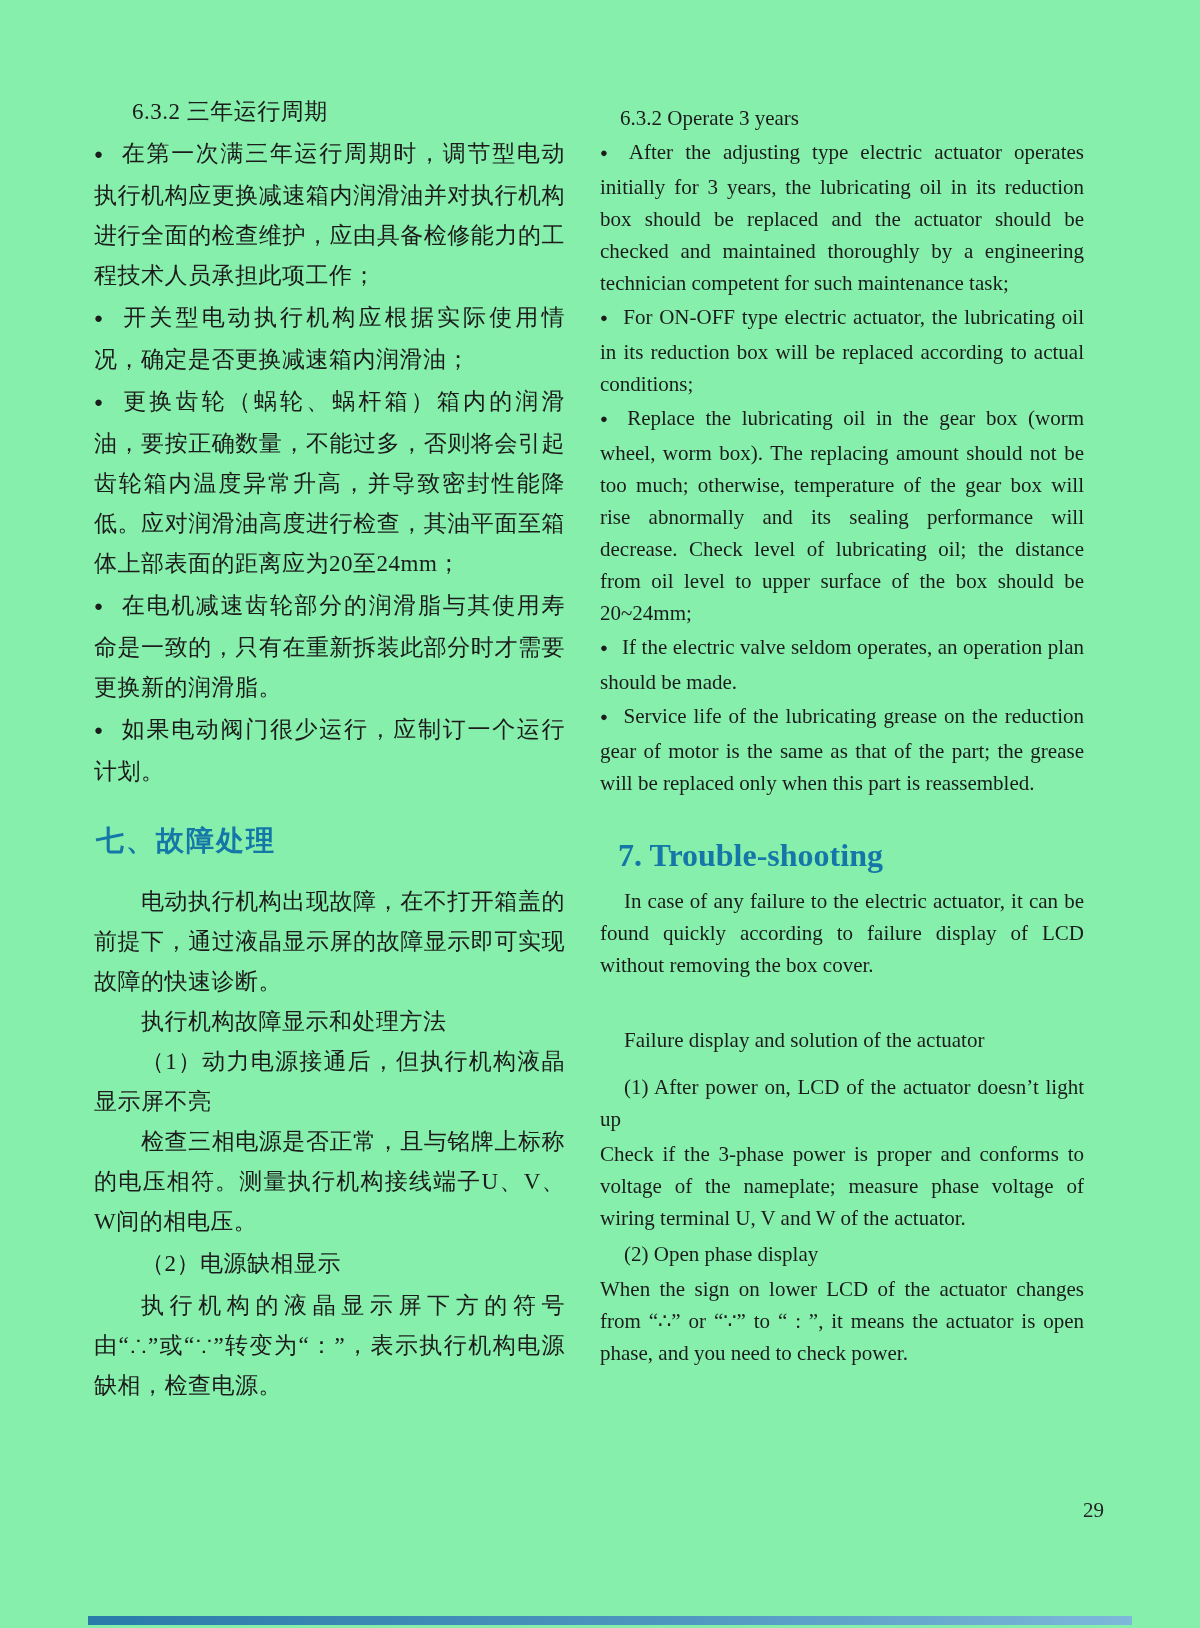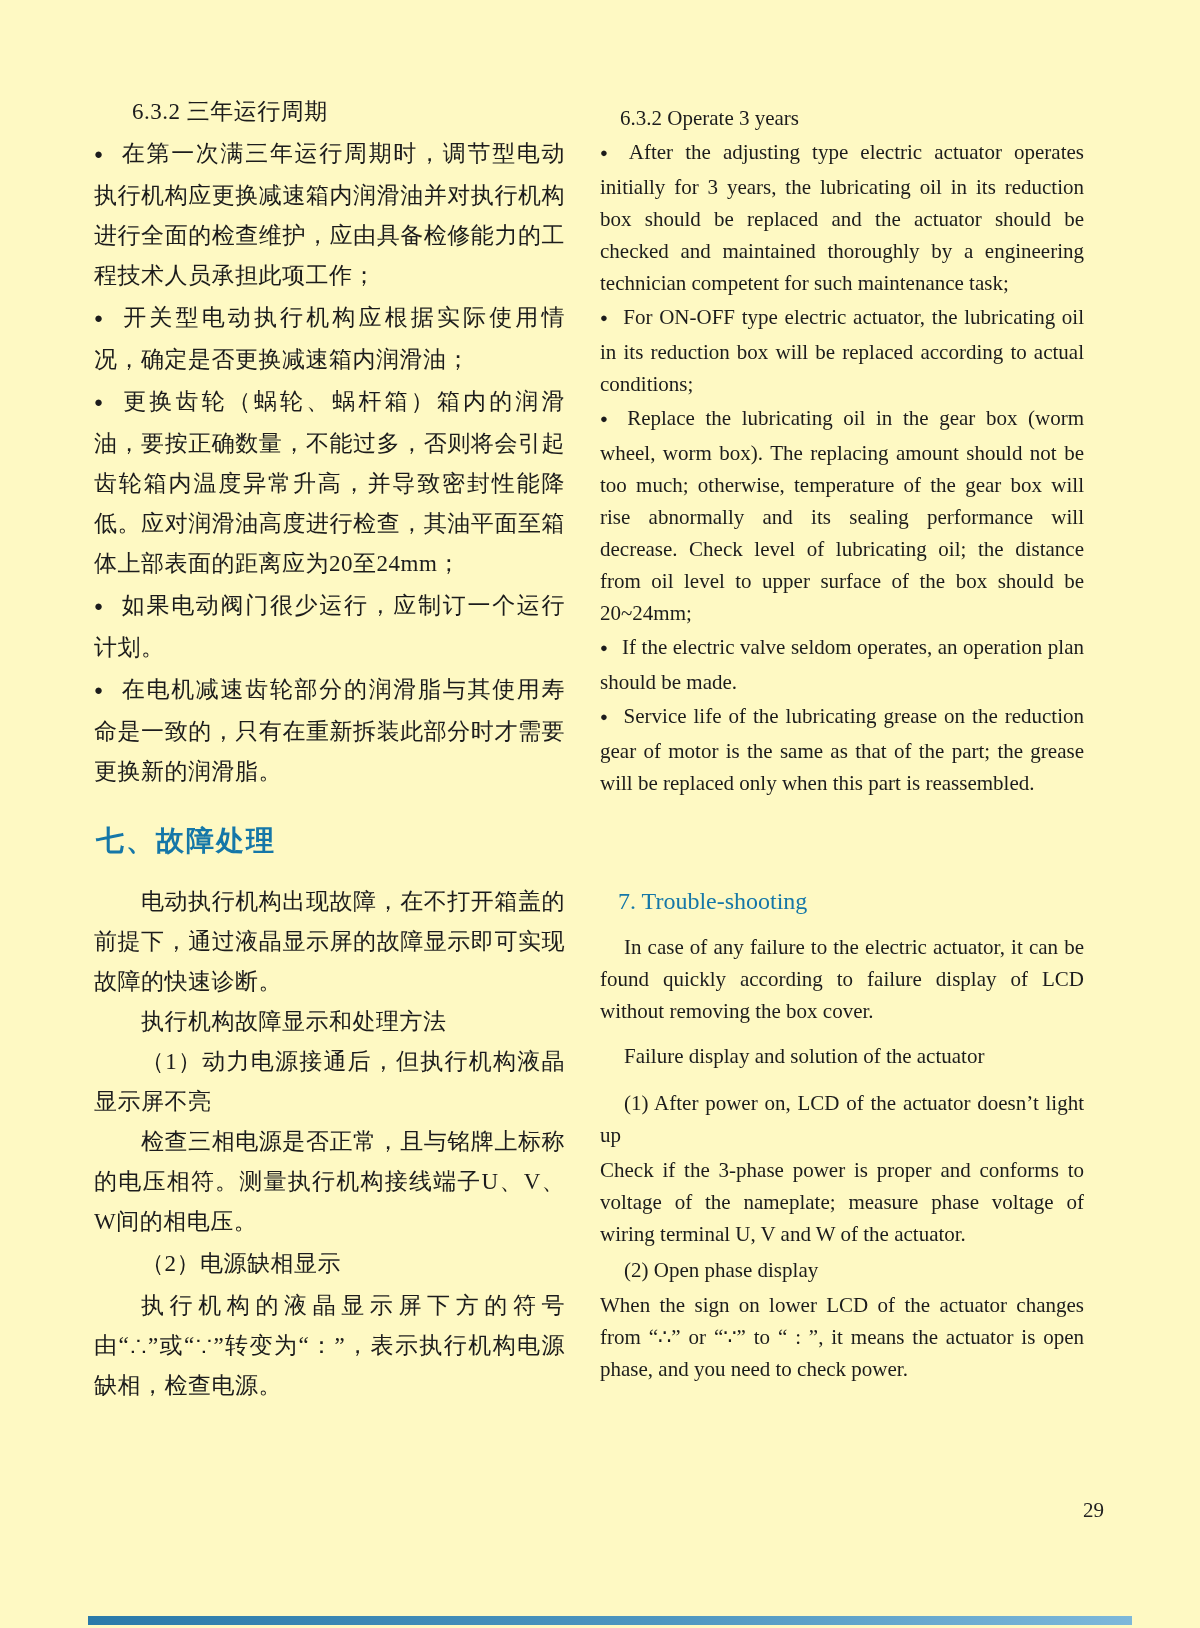--- a/index.html
+++ b/index.html
@@ -1,19 +1,19 @@
 <!DOCTYPE html>
 <html style="--accent: #1577a8; --text: #1c1c1c; --bar_left: #2a7aa9; --bar_right: #7db8da;"><head>
 <meta charset="utf-8">
 <style>
   html,body{margin:0;padding:0;background:#ffffff;}
   .page{
     position:relative;
     width:1200px;height:1628px;
-    background:#fef9c3;
+    background:#86efac;
     overflow:hidden;
     font-family:"Liberation Serif","DejaVu Serif",serif;
     color:var(--text,#1c1c1c);
   }
   
   .col-left{
     position:absolute;left:94px;top:92px;width:471px;
     font-size:23px;letter-spacing:0.5px;line-height:40px;
     text-align:justify;
   }
@@ -32,28 +32,28 @@
   
   .col-right{
     position:absolute;left:600px;top:102px;width:484px;
     font-size:21px;line-height:32px;
     text-align:justify;
   }
   .en-section-heading{margin:0;text-indent:20px;}
   .en-bullet{margin:2px 0 0 0;}
   .en-bullet .marker{font-size:13px;margin-right:14px;position:relative;top:-2px;}
   .en-chapter{
-    margin:82px 0 0 18px;
-    font-size:24px;line-height:40px;font-weight:normal;
+    margin:36px 0 0 18px;
+    font-size:32px;line-height:40px;font-weight:bold;
     color:var(--accent,#1577a8);
   }
   .en-para{margin:0;}
   .en-para.ind{text-indent:24px;}
   .en-para.m10{margin-top:10px;}
-  .en-para.m29{margin-top:13px;}
+  .en-para.m29{margin-top:43px;}
   .en-para.m15{margin-top:15px;}
   .en-para.m3{margin-top:3px;}
   .en-para.m4{margin-top:4px;}
   
   .page-number{
     position:absolute;left:0;right:96px;top:1498px;
     text-align:right;font-size:21px;color:#222;
   }
   .bottom-bar{
     position:absolute;left:88px;top:1616px;width:1044px;height:9px;
@@ -64,22 +64,22 @@
 <body>
 
 <div class="page">
 
   <div class="col-left">
     <p class="cn-section-heading">6.3.2 三年运行周期</p>
 
     <p class="cn-bullet"><span class="marker">●</span><span>在第一次满三年运行周期时，调节型电动执行机构应更换减速箱内润滑油并对执行机构进行全面的检查维护，应由具备检修能力的工程技术人员承担此项工作；</span></p>
     <p class="cn-bullet"><span class="marker">●</span><span>开关型电动执行机构应根据实际使用情况，确定是否更换减速箱内润滑油；</span></p>
     <p class="cn-bullet"><span class="marker">●</span><span>更换齿轮（蜗轮、蜗杆箱）箱内的润滑油，要按正确数量，不能过多，否则将会引起齿轮箱内温度异常升高，并导致密封性能降低。应对润滑油高度进行检查，其油平面至箱体上部表面的距离应为20至24mm；</span></p>
+    <p class="cn-bullet"><span class="marker">●</span><span>在电机减速齿轮部分的润滑脂与其使用寿命是一致的，只有在重新拆装此部分时才需要更换新的润滑脂。</span></p>
     <p class="cn-bullet"><span class="marker">●</span><span>如果电动阀门很少运行，应制订一个运行计划。</span></p>
-    <p class="cn-bullet"><span class="marker">●</span><span>在电机减速齿轮部分的润滑脂与其使用寿命是一致的，只有在重新拆装此部分时才需要更换新的润滑脂。</span></p>
 
     <h2 class="cn-chapter">七、故障处理</h2>
 
     <p class="cn-para m18">电动执行机构出现故障，在不打开箱盖的前提下，通过液晶显示屏的故障显示即可实现故障的快速诊断。</p>
     <p class="cn-para m8">执行机构故障显示和处理方法</p>
     <p class="cn-para m8">（1）动力电源接通后，但执行机构液晶显示屏不亮</p>
     <p class="cn-para m8">检查三相电源是否正常，且与铭牌上标称的电压相符。测量执行机构接线端子U、V、W间的相电压。</p>
     <p class="cn-para m2">（2）电源缺相显示</p>
     <p class="cn-para m2">执行机构的液晶显示屏下方的符号由“∴”或“∵”转变为“：”，表示执行机构电源缺相，检查电源。</p>
   </div>

